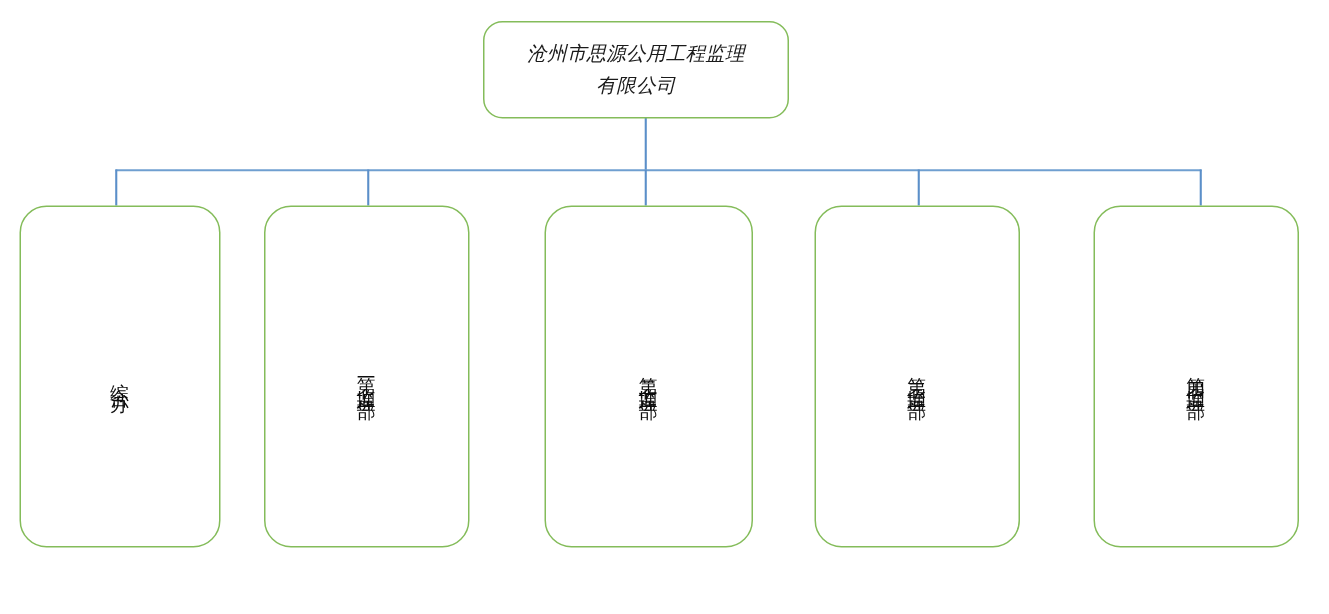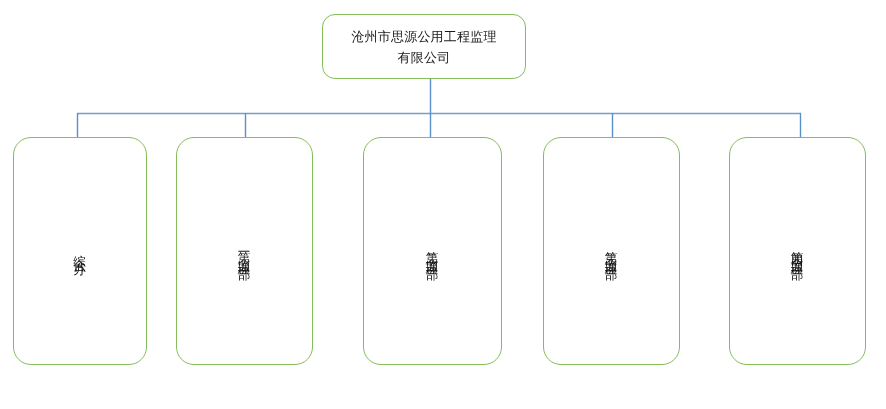--- a/index.html
+++ b/index.html
@@ -85,21 +85,21 @@
 
     <line x1="77" y1="113.5" x2="801" y2="113.5" stroke="#6f9fd0" stroke-width="1.4"></line>
 
     <line x1="77.5" y1="113" x2="77.5" y2="137" stroke="#5b8fc9" stroke-width="1.4"></line>
     <line x1="245.5" y1="113" x2="245.5" y2="137" stroke="#5b8fc9" stroke-width="1.4"></line>
     <line x1="430.5" y1="113" x2="430.5" y2="137" stroke="#5b8fc9" stroke-width="1.4"></line>
     <line x1="612.5" y1="113" x2="612.5" y2="137" stroke="#5b8fc9" stroke-width="1.4"></line>
     <line x1="800.5" y1="113" x2="800.5" y2="137" stroke="#5b8fc9" stroke-width="1.4"></line>
   </svg>
 
-  <div class="node node-root" style="left:322px; top:14px; width:204px; height:65px;">
+  <div class="node node-root" style="left:322px; top:14px; width:204px; height:65px;font-style:italic;">
     <div class="root-label">沧州市思源公用工程监理
 有限公司</div>
   </div>
 
   <div class="node node-child" style="left:13px; top:137px; width:134px; height:228px;">
     <div class="child-label">综合办</div>
   </div>
 
   <div class="node node-child" style="left:176px; top:137px; width:137px; height:228px;">
     <div class="child-label">第一监理部</div>

